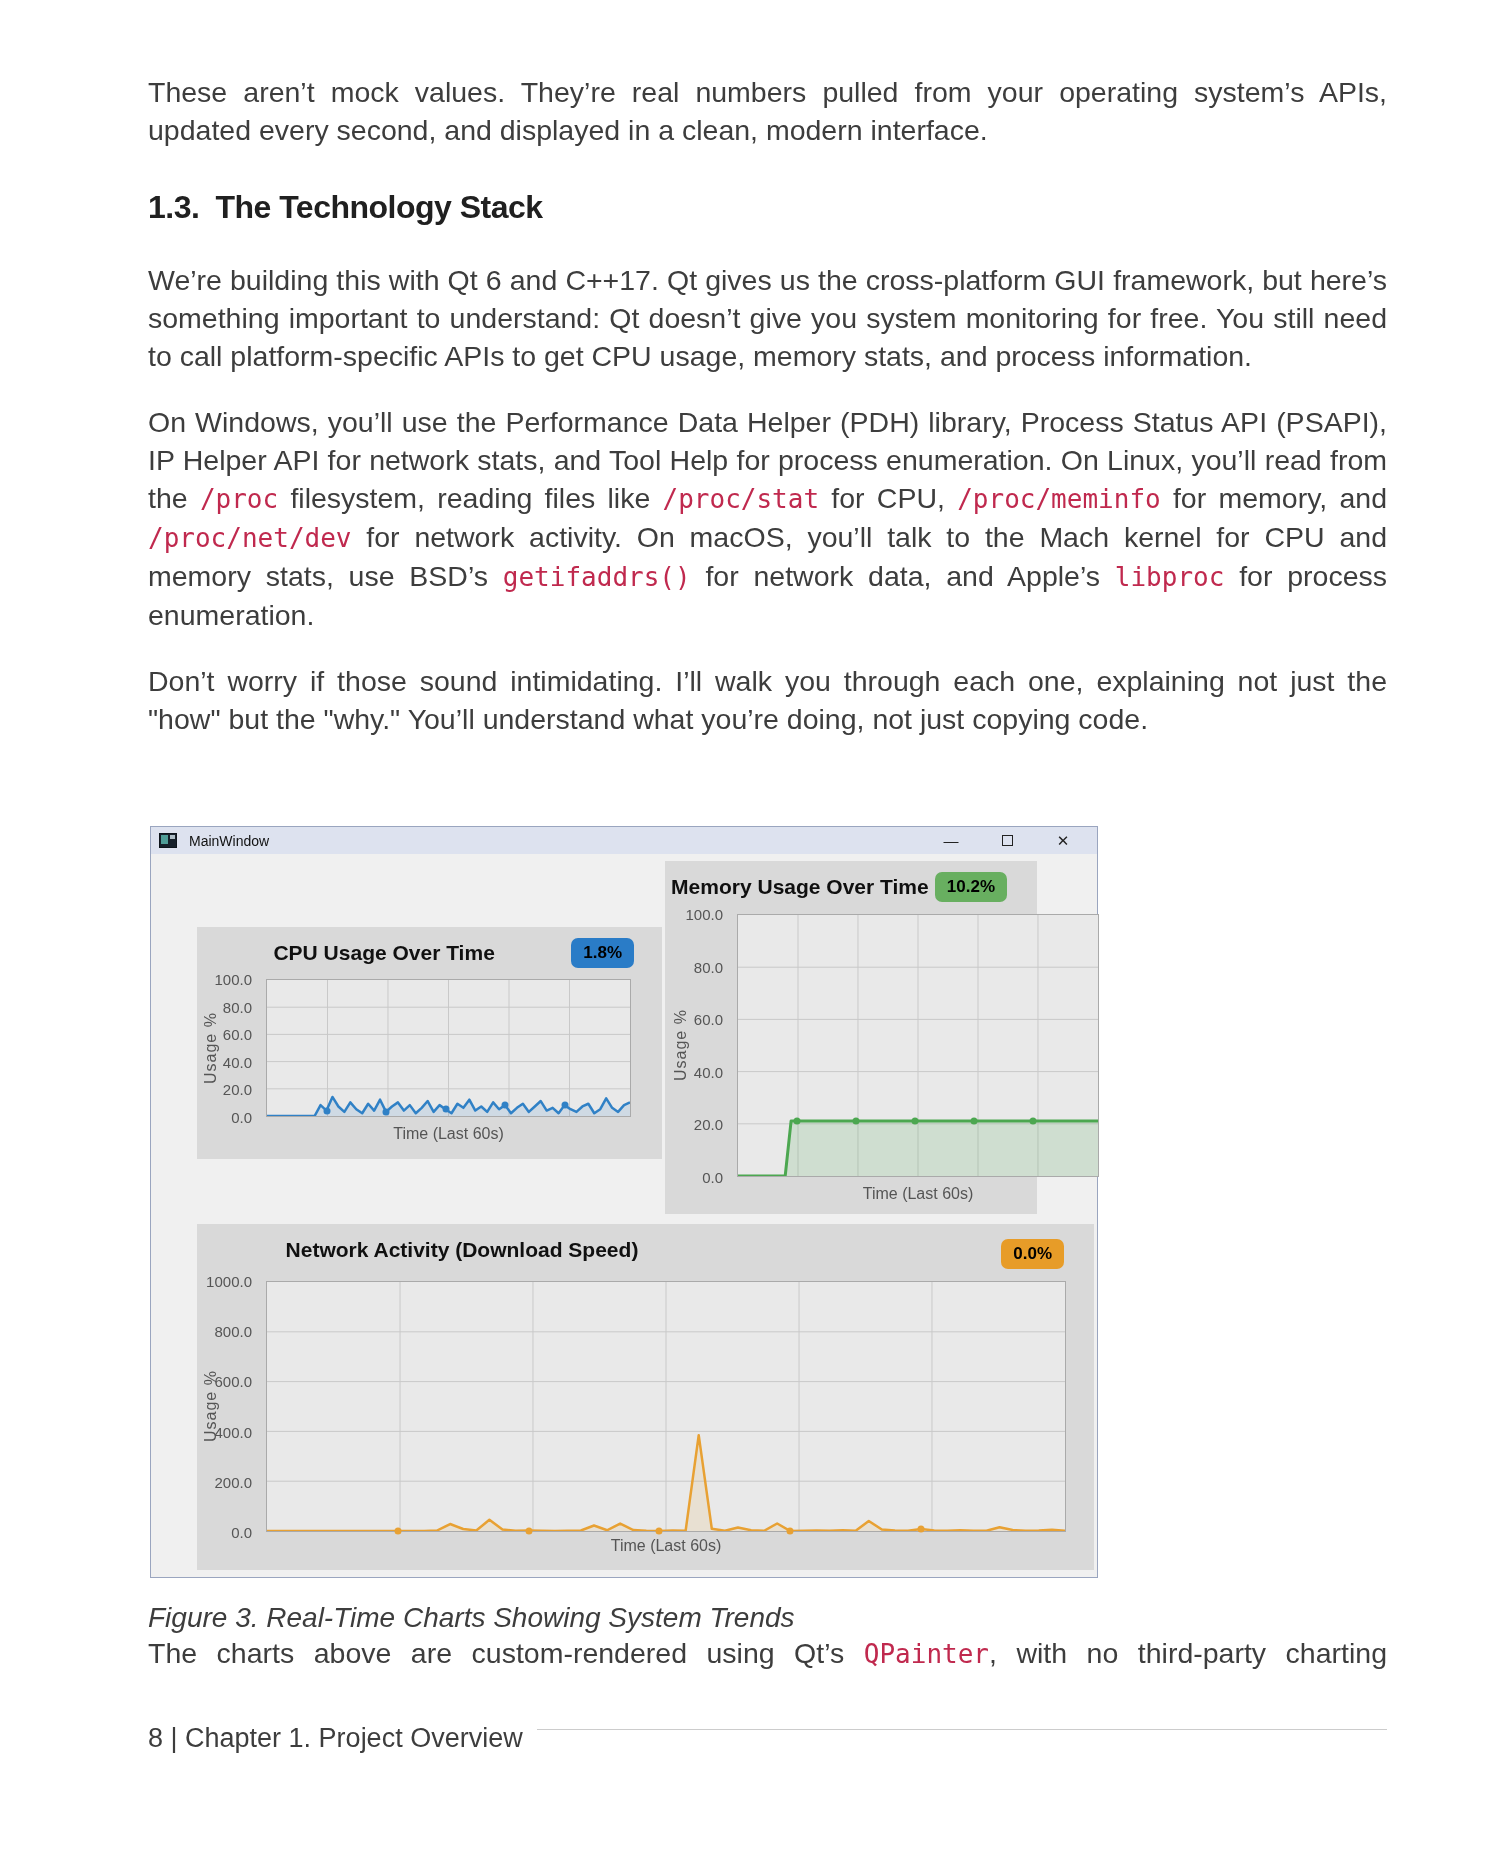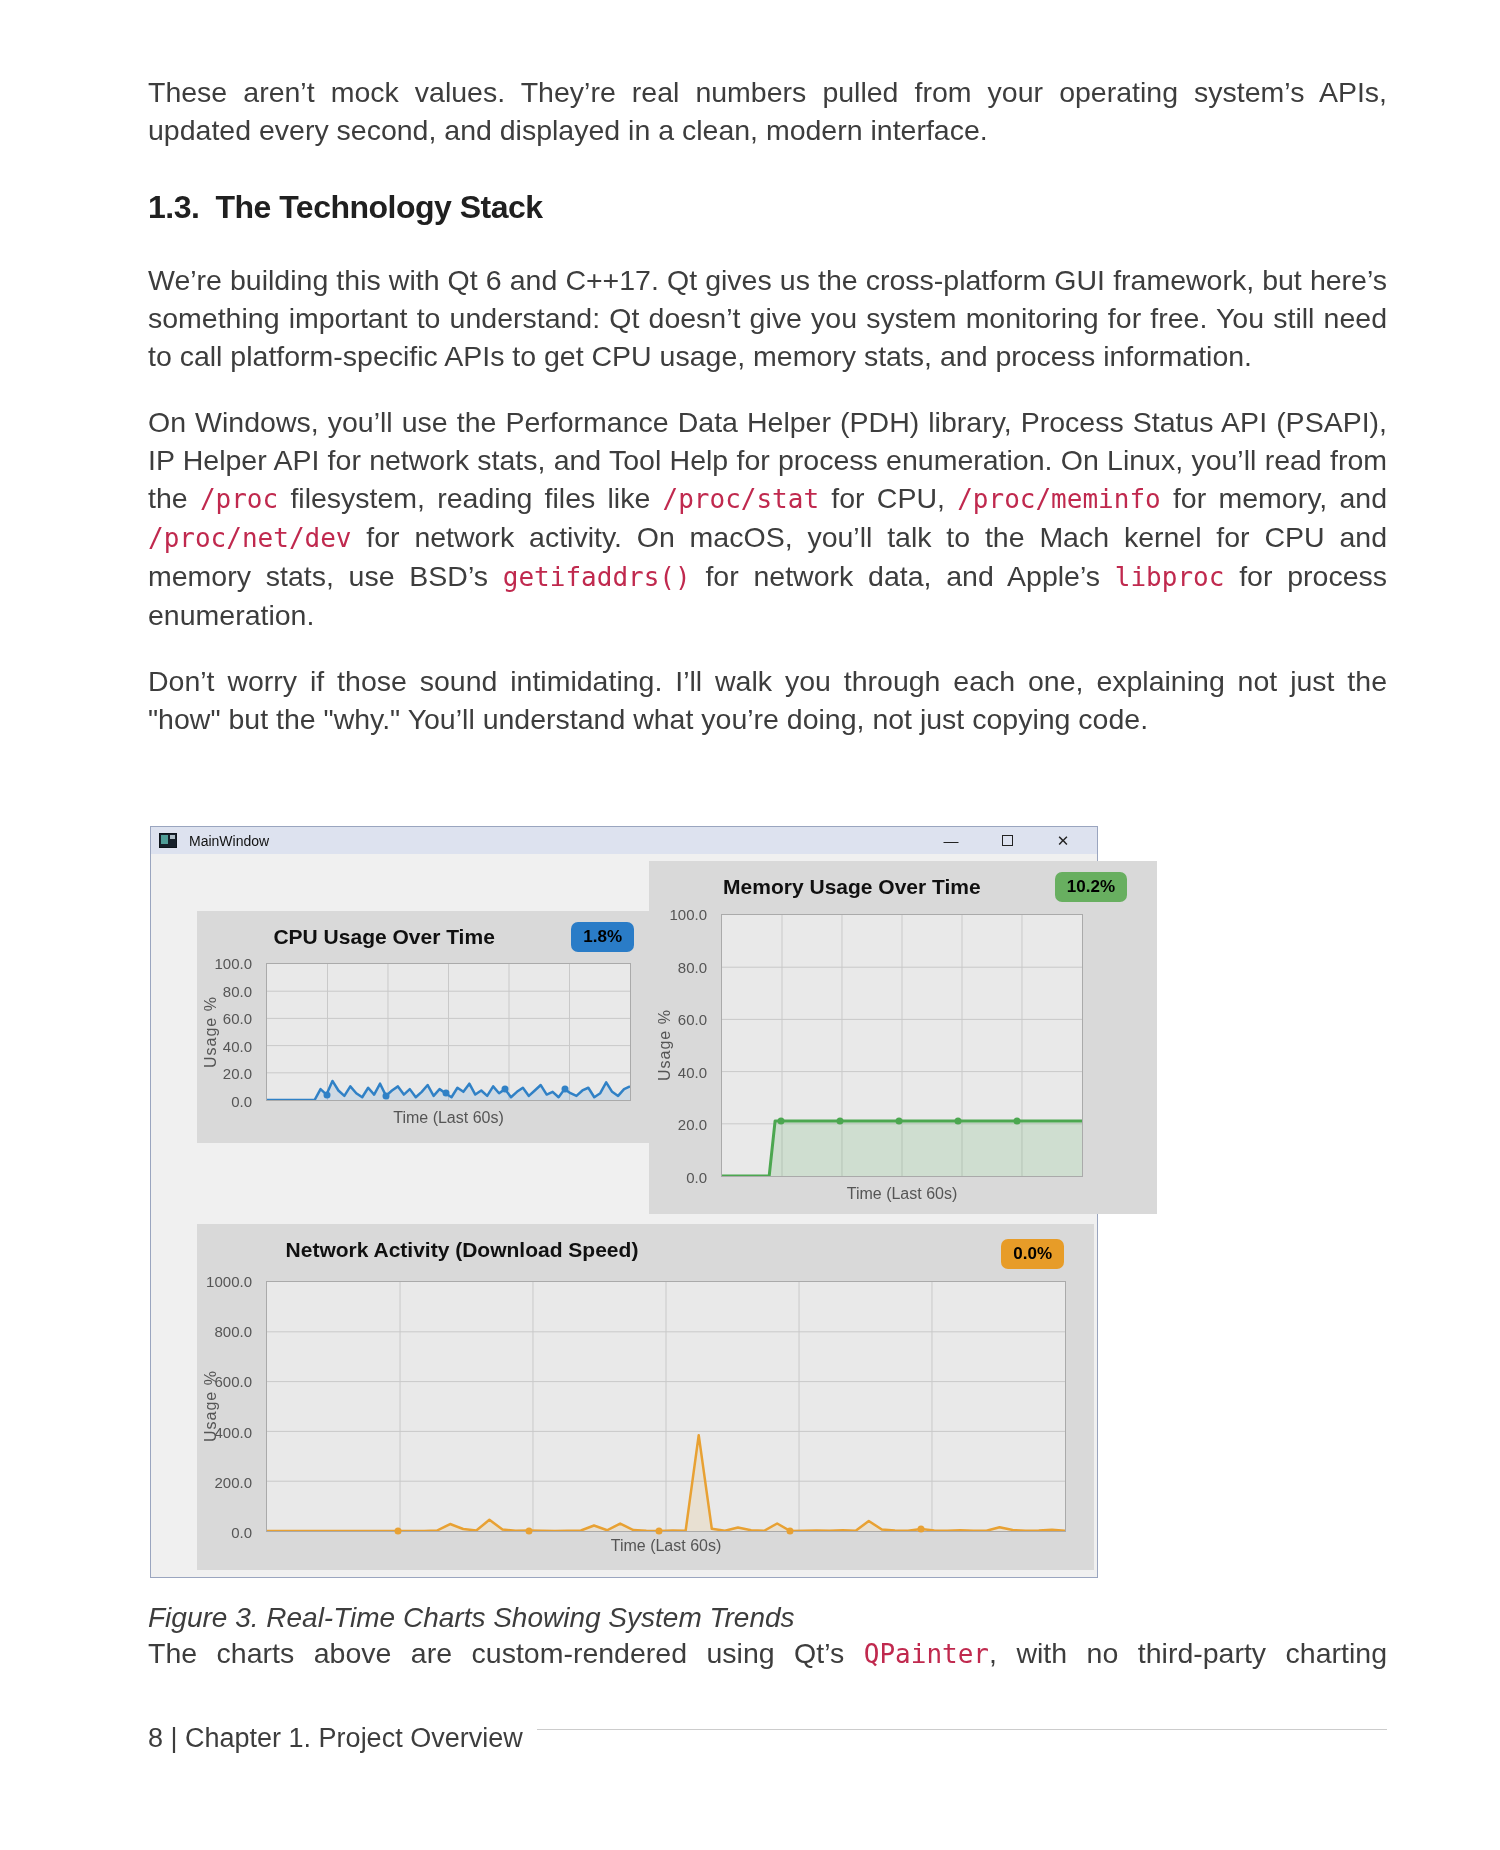--- a/index.html
+++ b/index.html
@@ -31,27 +31,27 @@
   .chart-title{flex:1;text-align:center;font-size:21px;font-weight:bold;color:#101010;}
   .badge{margin-right:28px;padding:5px 12px;border-radius:7px;font-size:17px;font-weight:bold;color:#000;}
   .plot{position:absolute;background:#e9e9e9;border:1px solid #aaaaaa;box-sizing:border-box;}
   .plot svg{position:absolute;left:0;top:0;width:100%;height:100%;display:block;}
   .marker{position:absolute;width:7px;height:7px;border-radius:50%;transform:translate(-50%,-50%);}
   .yticks{position:absolute;}
   .yticks span{position:absolute;right:10px;transform:translateY(-50%);font-size:15px;color:#555;white-space:nowrap;}
   .ylabel{position:absolute;writing-mode:vertical-rl;transform:rotate(180deg);display:flex;align-items:center;justify-content:center;font-size:16px;color:#555;letter-spacing:1px;}
   .xlabel{position:absolute;text-align:center;font-size:16px;color:#555;}
 
-  .cpu{left:46px;top:84px;width:465px;height:232px;}
+  .cpu{left:46px;top:100px;width:465px;height:232px;}
   .cpu .plot{left:69px;top:52px;width:365px;height:138px;}
   .cpu .yticks{left:0;top:52px;width:65px;height:138px;}
   .cpu .ylabel{left:4px;top:52px;height:138px;width:20px;}
   .cpu .xlabel{left:69px;top:198px;width:365px;}
 
-  .mem{left:498px;top:34px;width:508px;height:353px;}
+  .mem{left:514px;top:34px;width:372px;height:353px;}
   .mem .plot{left:72px;top:53px;width:362px;height:263px;}
   .mem .yticks{left:0;top:53px;width:68px;height:263px;}
   .mem .ylabel{left:6px;top:53px;height:263px;width:20px;}
   .mem .xlabel{left:72px;top:324px;width:362px;}
   .mem .badge{margin-right:30px;}
 
   .net{left:46px;top:397px;width:897px;height:346px;}
   .net .plot{left:69px;top:57px;width:800px;height:251px;}
   .net .yticks{left:0;top:57px;width:65px;height:251px;}
   .net .ylabel{left:4px;top:57px;height:251px;width:20px;}

